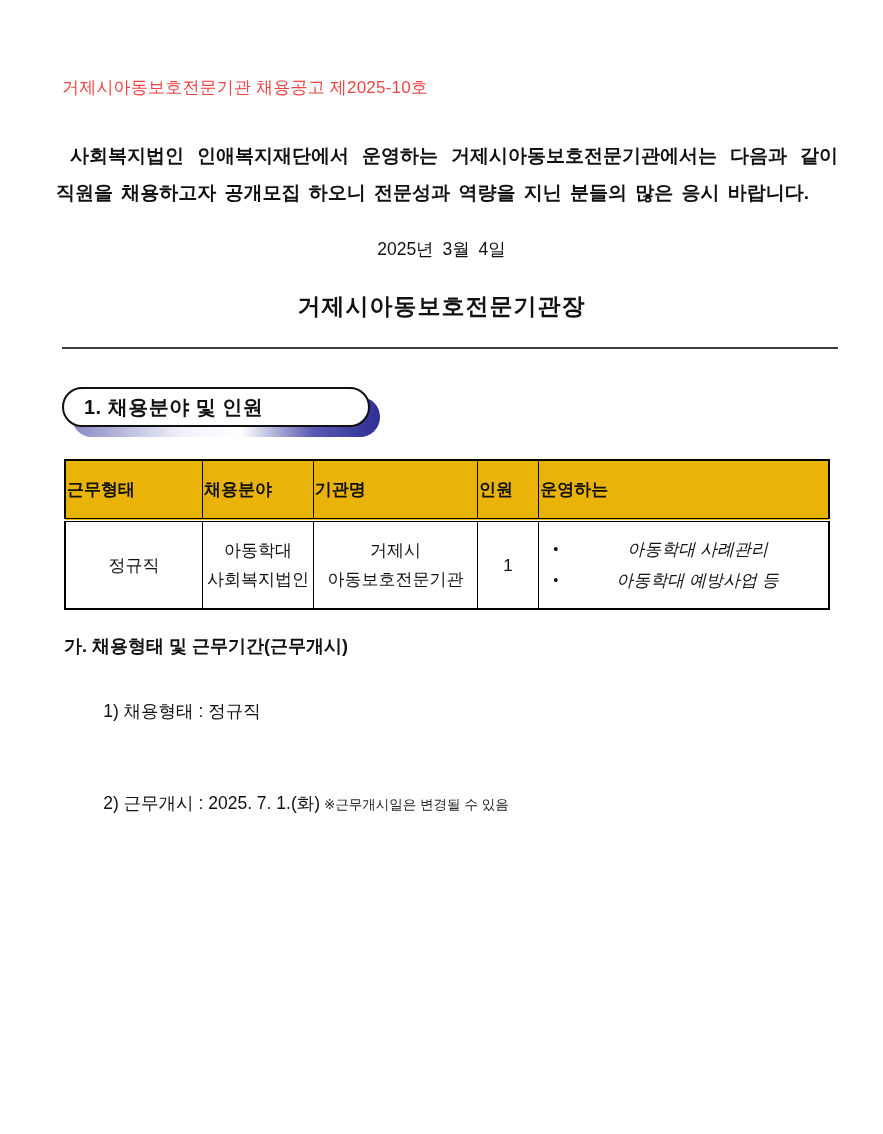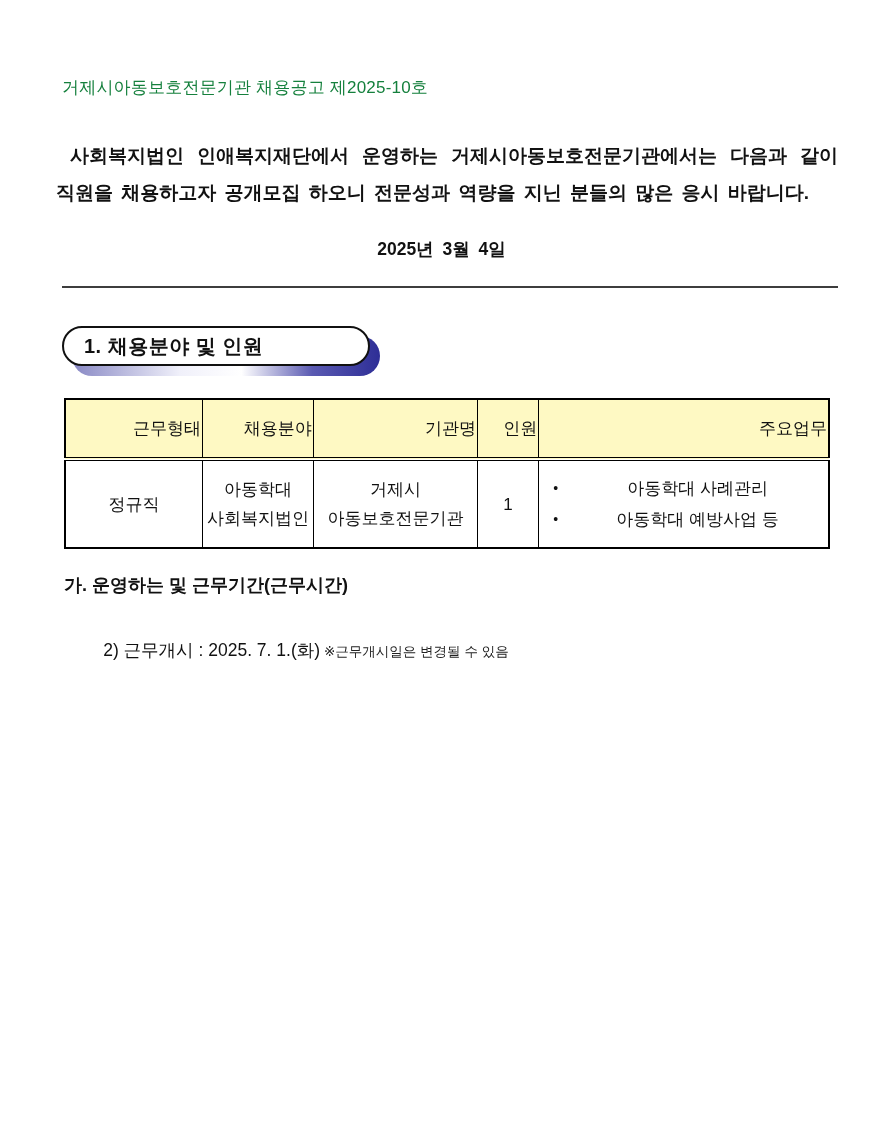--- a/index.html
+++ b/index.html
@@ -15,21 +15,21 @@
     height: 1134px;
     background: #ffffff;
     overflow: hidden;
   }
 
   
   .ref {
     margin: 76px 45px 0 62px;
     font-size: 17px;
     letter-spacing: 0.2px;
-    color: #15803d;
+    color: #ef4444;
   }
 
   
   .title {
     margin: 47px 40px 0 40px;
     text-align: center;
     font-size: 26px;
     font-weight: bold;
     color: #1212ee;
     letter-spacing: 0.5px;
@@ -45,21 +45,20 @@
     text-align: justify;
     text-indent: 14px;
     word-spacing: 3px;
   }
 
   .date {
     margin-top: 26px;
     text-align: center;
     font-size: 17.5px;
     word-spacing: 4px;
-    font-weight: bold;
   }
 
   .issuer {
     margin-top: 30px;
     text-align: center;
     font-size: 23px;
     font-weight: bold;
     letter-spacing: 1px;
   }
 
@@ -111,40 +110,41 @@
   
   table.recruit {
     margin: 20px 0 0 64px;
     width: 766px;
     border-collapse: collapse;
     table-layout: fixed;
     border: 2px solid #000000;
     font-size: 17px;
   }
   table.recruit th {
-    background: #fef9c3;
+    background: #eab308;
     border: 1px solid #000000;
     border-bottom: 4px double #000000;
     height: 55px;
     font-size: 17px;
-    font-weight: normal;
-    text-align: right;
+    font-weight: bold;
+    text-align: left;
   }
   table.recruit td {
     border: 1px solid #000000;
     height: 84px;
     text-align: center;
     vertical-align: middle;
     line-height: 29px;
   }
   td.duties-cell { text-align: left; }
   ul.duties {
     list-style: none;
     margin: 0;
     padding: 0 0 0 13px;
+    font-style: italic;
   }
   ul.duties li {
     position: relative;
     padding-left: 15px;
     line-height: 31px;
   }
   ul.duties li::before {
     content: "\2022";
     position: absolute;
     left: 0;
@@ -176,20 +176,21 @@
 
 <div class="page">
 
   <div class="ref">거제시아동보호전문기관 채용공고 제2025-10호</div>
 
 
   <p class="intro">사회복지법인 인애복지재단에서 운영하는 거제시아동보호전문기관에서는 다음과 같이 직원을 채용하고자 공개모집 하오니 전문성과 역량을 지닌 분들의 많은 응시 바랍니다.</p>
 
   <div class="date">2025년 3월 4일</div>
 
+  <div class="issuer">거제시아동보호전문기관장</div>
 
   <hr class="rule">
 
   <div class="pill-wrap first">
     <div class="pill-shadow"></div>
     <div class="pill">1. 채용분야 및 인원</div>
   </div>
 
   <table class="recruit">
     <colgroup>
@@ -198,21 +199,21 @@
       <col style="width:21.5%">
       <col style="width:8%">
       <col style="width:38%">
     </colgroup>
     <thead>
       <tr>
         <th>근무형태</th>
         <th>채용분야</th>
         <th>기관명</th>
         <th>인원</th>
-        <th>주요업무</th>
+        <th>운영하는</th>
       </tr>
     </thead>
     <tbody>
       <tr>
         <td>정규직</td>
         <td>
           <div>아동학대</div>
           <div>사회복지법인</div>
         </td>
         <td>
@@ -224,23 +225,26 @@
           <ul class="duties">
             <li>아동학대 사례관리</li>
             <li>아동학대 예방사업 등</li>
           </ul>
         </td>
       </tr>
     </tbody>
   </table>
 
 
-  <div class="sub-heading">가. 운영하는 및 근무기간(근무시간)</div>
+  <div class="sub-heading">가. 채용형태 및 근무기간(근무개시)</div>
 
   <div class="items">
+    <div class="item">
+      <span>1) 채용형태 : 정규직</span><span class="item-note"></span>
+    </div>
     <div class="item">
       <span>2) 근무개시 : 2025. 7. 1.(화)</span><span class="item-note">※근무개시일은 변경될 수 있음</span>
     </div>
     <div class="item">
       <span class="item-note"></span>
     </div>
   </div>
 
 </div>
 

